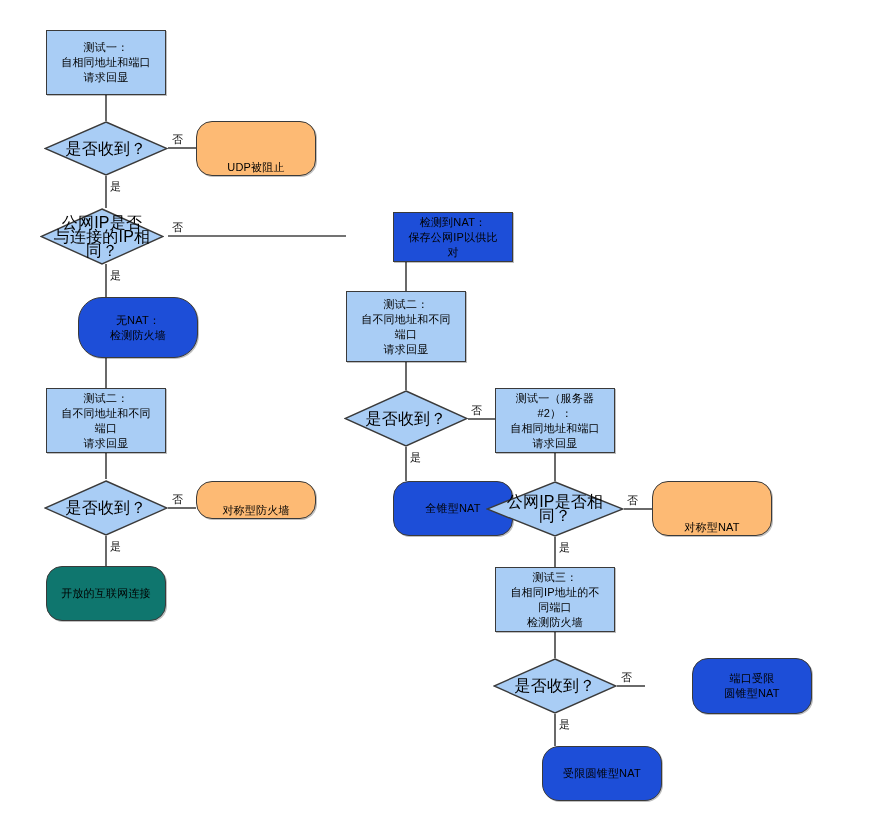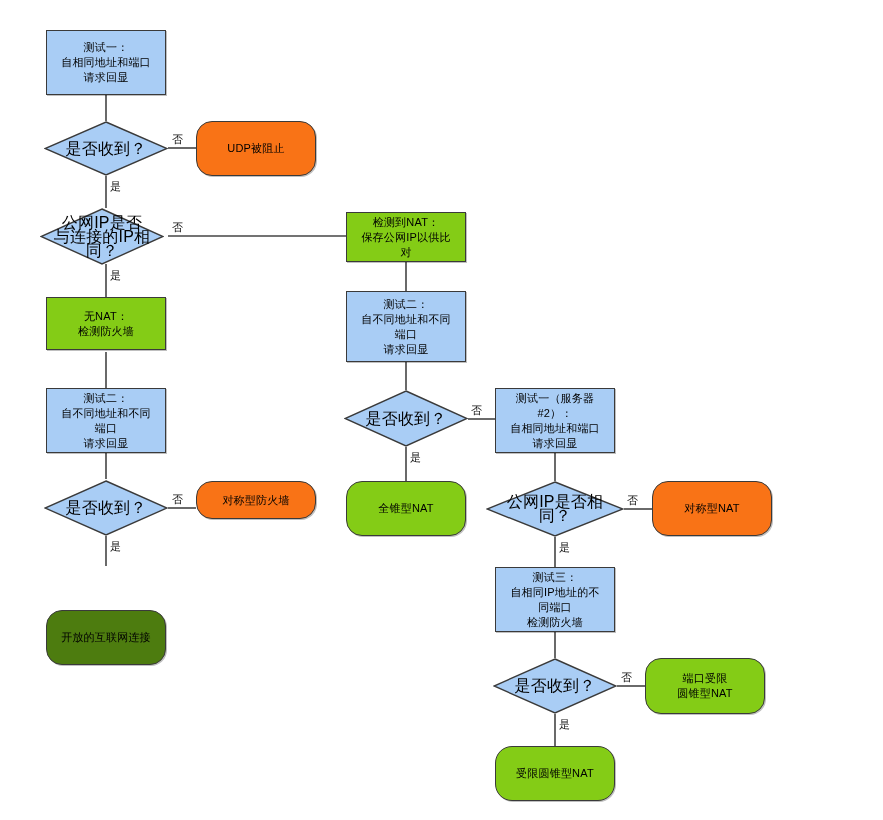--- a/index.html
+++ b/index.html
@@ -71,23 +71,23 @@
     height: 100%;
   }
   .n-diamond .label {
     position: relative;
     z-index: 2;
     font-size: 16px;
     line-height: 14px;
   }
   
   .fill-blue   { background: #a9cdf5; }
-  .fill-yellow { background: #84cc16; }
-  .fill-red    { background: #f97316; }
-  .fill-green  { background: #4d7c0f; margin-top: 44px; }
+  .fill-yellow { background: #1d4ed8; margin-left: 47px; }
+  .fill-red    { background: #fdba74; align-items: flex-end; }
+  .fill-green  { background: #0f766e; }
 
   
   .edge-label {
     position: absolute;
     font-size: 11px;
     line-height: 12px;
     color: #111111;
     white-space: nowrap;
   }
 </style>
@@ -163,21 +163,21 @@
     <svg class="dia-svg" viewBox="0 0 124 57" preserveAspectRatio="none" xmlns="http://www.w3.org/2000/svg">
       <polygon points="62,1 123,28.5 62,56 1,28.5" fill="#a9cdf5" stroke="#3a3a3a" stroke-width="1.4"></polygon>
     </svg>
     <span class="label">公网IP是否
 与连接的IP相同？</span>
   </div>
 
   <div class="edge-label" style="left:172px; top:221px;">否</div>
   <div class="edge-label" style="left:110px; top:269px;">是</div>
 
-  <div class="node n-rect fill-yellow" style="left:46px; top:297px; width:120px; height:53px;">
+  <div class="node n-rect fill-yellow" style="left:31px; top:297px; width:120px; height:61px;border-radius:24px;">
     <span class="label">无NAT：
 检测防火墙</span>
   </div>
 
   <div class="node n-rect fill-blue" style="left:46px; top:388px; width:120px; height:65px;">
     <span class="label">测试二：
 自不同地址和不同端口
 请求回显</span>
   </div>
 

